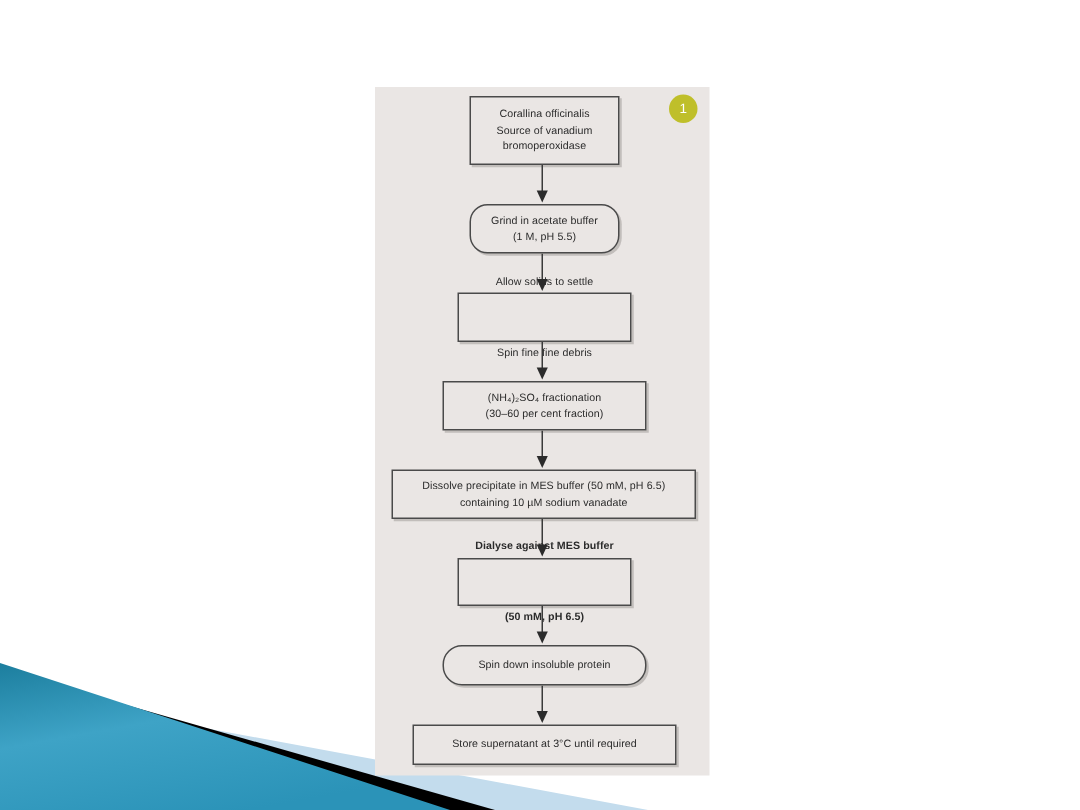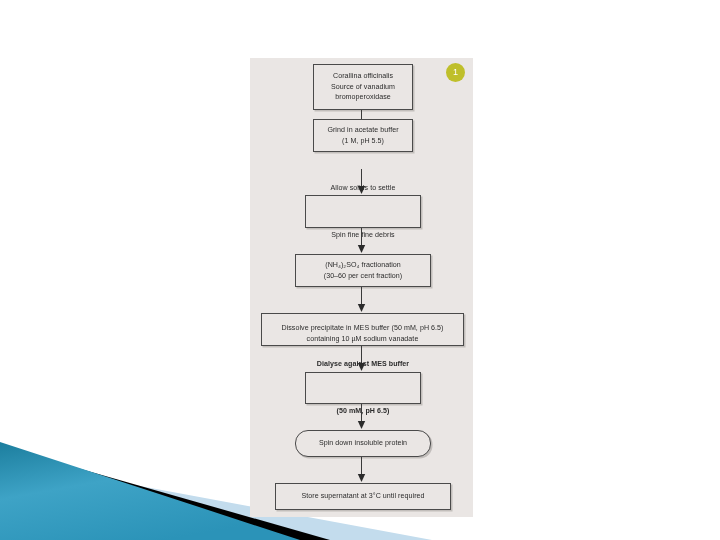--- a/index.html
+++ b/index.html
@@ -61,21 +61,21 @@
   }
   .flow-step .line {
     display: block;
     white-space: nowrap;
   }
 
   
   .w-narrow { left: 63px; width: 100px; }
   
   .w-med    { left: 55px; width: 116px; gap: 36px; }
-  .w-wide   { left: 11px; width: 203px; justify-content: flex-end; }
+  .w-wide   { left: 11px; width: 203px; }
   .w-semi   { left: 45px; width: 136px; }
   .w-last   { left: 25px; width: 176px; }
 
   .arrow-connector {
     position: absolute;
     width: 11px;
     pointer-events: none;
   }
 
   
@@ -121,21 +121,21 @@
       <span class="line">Corallina officinalis</span>
       <span class="line">Source of vanadium</span>
       <span class="line">bromoperoxidase</span>
     </div>
 
     <svg class="arrow-connector" style="left:106px; top:52px; height:26px;" viewBox="0 0 11 26">
       <line x1="5.5" y1="0" x2="5.5" y2="18" stroke="#3a3a3a" stroke-width="1"></line>
       <path d="M1.8,17 L9.2,17 L5.5,25 Z" fill="#2b2b2b"></path>
     </svg>
 
-    <div class="flow-step w-narrow" style="top:61px; height:33px;">
+    <div class="flow-step w-narrow" style="top:78px; height:33px;border-radius:12px;">
       <span class="line">Grind in acetate buffer</span>
       <span class="line">(1 M, pH 5.5)</span>
     </div>
 
     <svg class="arrow-connector" style="left:106px; top:111px; height:26px;" viewBox="0 0 11 26">
       <line x1="5.5" y1="0" x2="5.5" y2="18" stroke="#3a3a3a" stroke-width="1"></line>
       <path d="M1.8,17 L9.2,17 L5.5,25 Z" fill="#2b2b2b"></path>
     </svg>
 
     <div class="flow-step w-med" style="top:137px; height:33px;">

